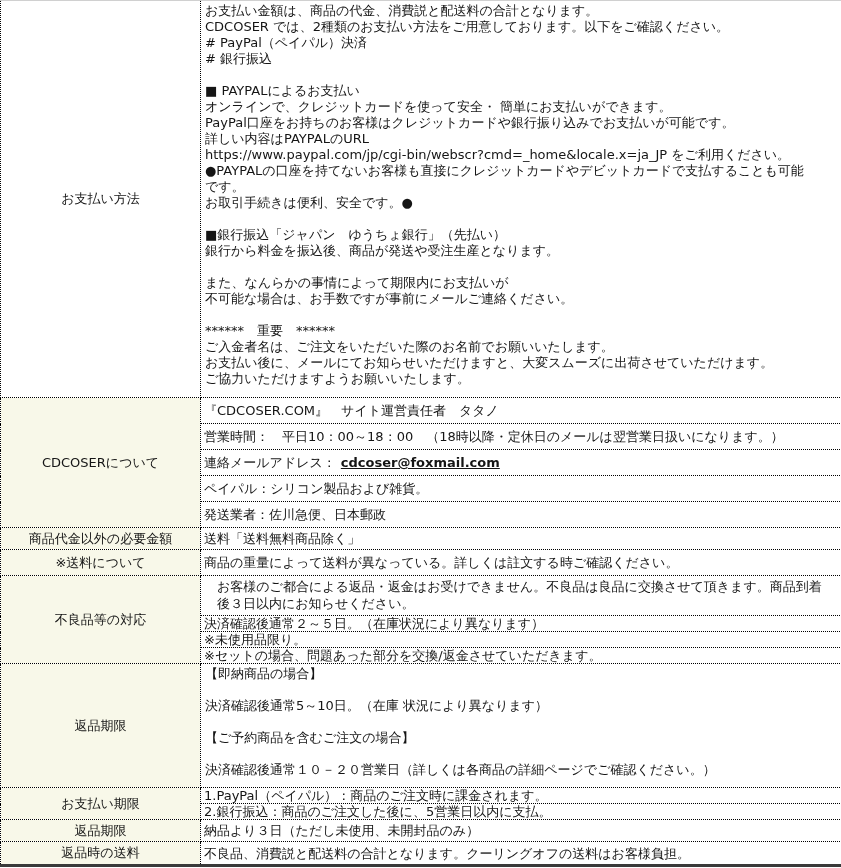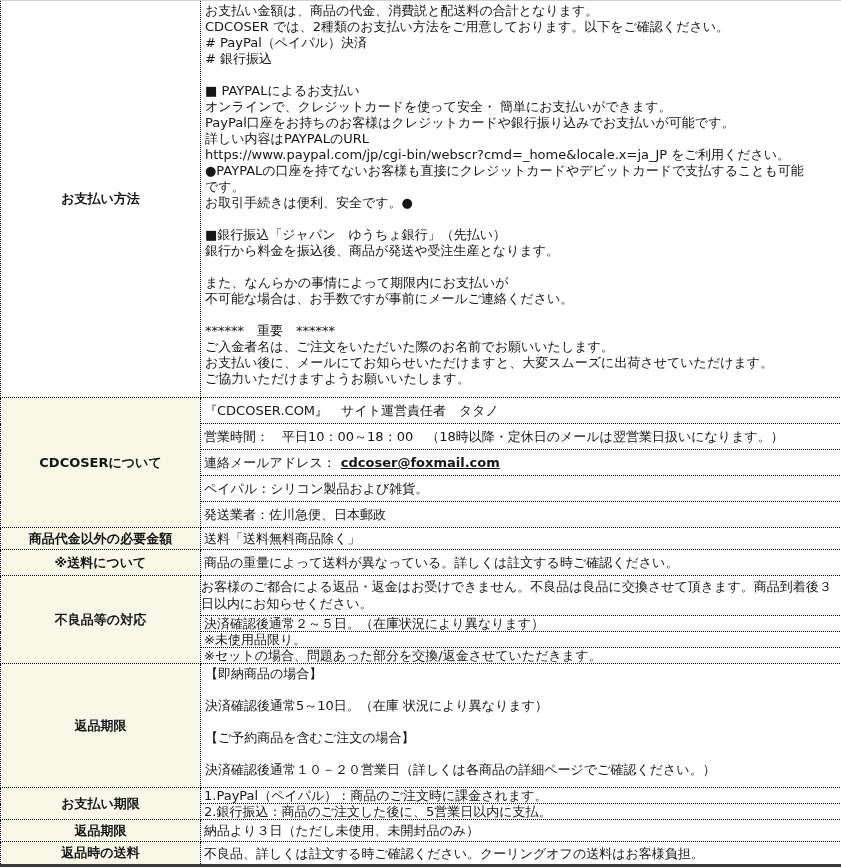--- a/index.html
+++ b/index.html
@@ -9,30 +9,30 @@
     width:841px;
     font-family:"DejaVu Sans","Liberation Sans",sans-serif;
     font-size:13px;
     color:#151515;
     border-top:1px solid #d0d0d0;
     border-bottom:3px solid #3a3a3a;
   }
   th,td{border:1px dotted #000;overflow:hidden;}
   th{
     background:#f8f8e9;
-    font-weight:bold;
+    font-weight:normal;
     text-align:center;
     padding:0 5px;
     font-size:13px;
     vertical-align:middle;
   }
   th.first{background:#ffffff;}
   td{padding:0 3px;line-height:15px;vertical-align:middle;margin-left:29px;}
   td.block{white-space:pre-line;vertical-align:top;line-height:16px;padding:2px 4px;}
-  td.wrap2{line-height:17px;padding:2px 0;vertical-align:top;}
+  td.wrap2{line-height:17px;padding:2px 16px;vertical-align:top;}
   b.email{margin-left:5px;text-decoration:underline;}
 </style>
 </head>
 <body>
 
 <table class="policy-table">
   <colgroup>
     <col style="width:200px">
     <col style="width:641px">
   </colgroup>
@@ -128,16 +128,16 @@
     <td>2.銀行振込：商品のご注文した後に、5営業日以内に支払。</td>
   </tr>
 
   <tr style="height:22px">
     <th>返品期限</th>
     <td>納品より３日（ただし未使用、未開封品のみ）</td>
   </tr>
 
   <tr style="height:24px">
     <th>返品時の送料</th>
-    <td>不良品、詳しくは註文する時ご確認ください。クーリングオフの送料はお客様負担。</td>
+    <td>不良品、消費説と配送料の合計となります。クーリングオフの送料はお客様負担。</td>
   </tr>
 </tbody>
   </table>
 
 </body></html>

